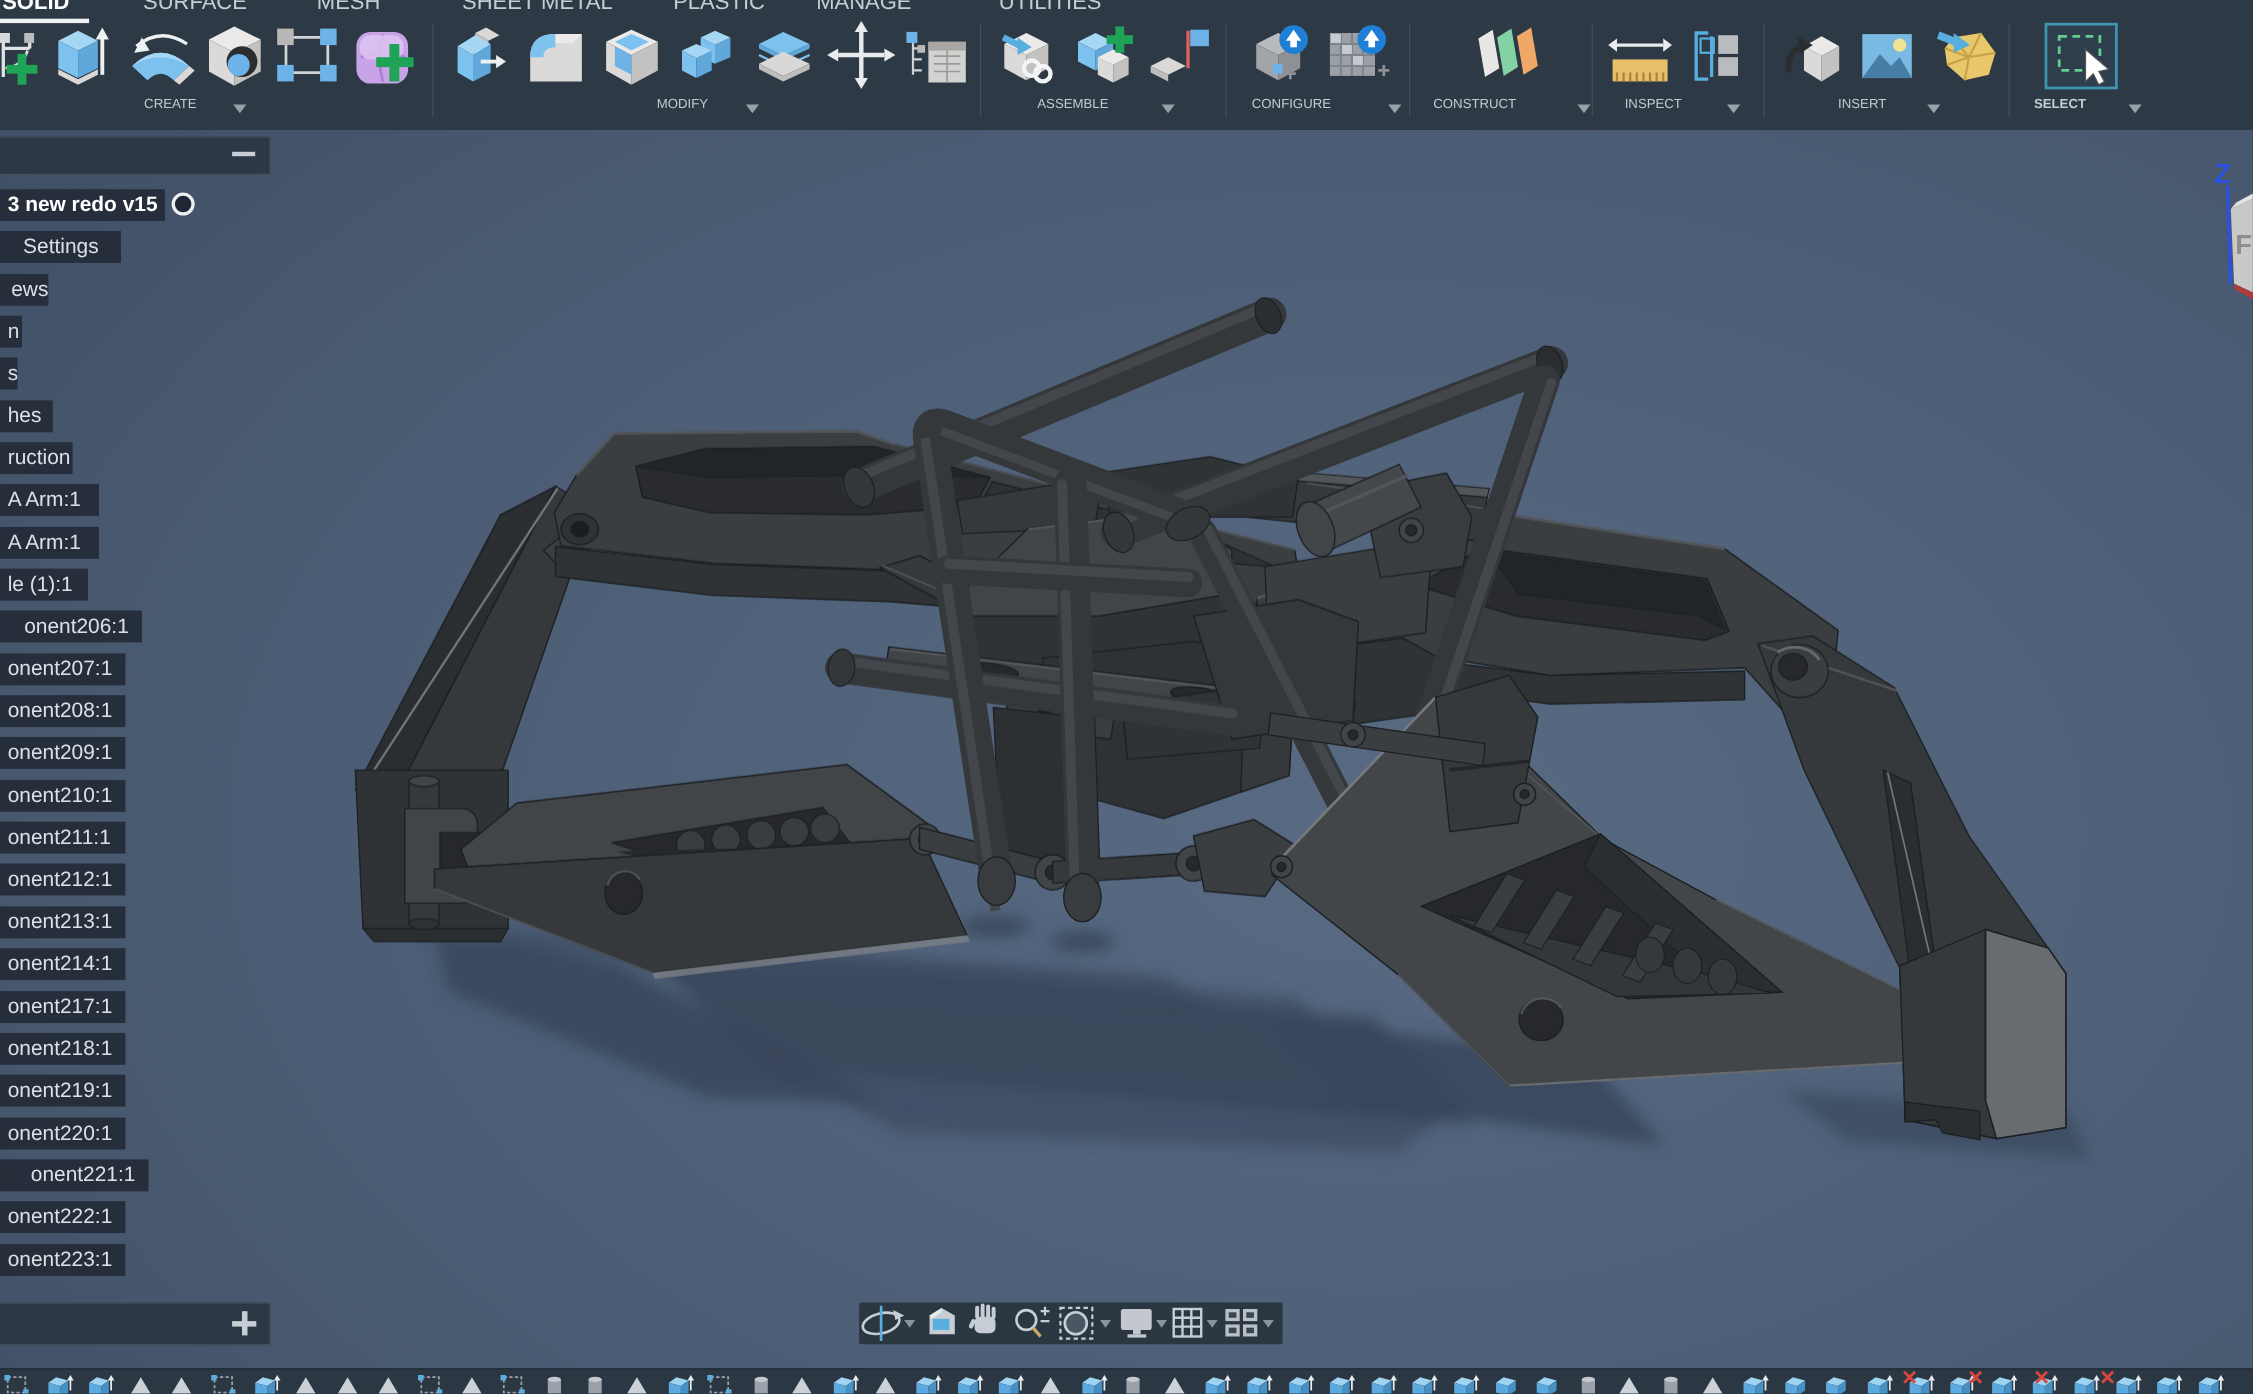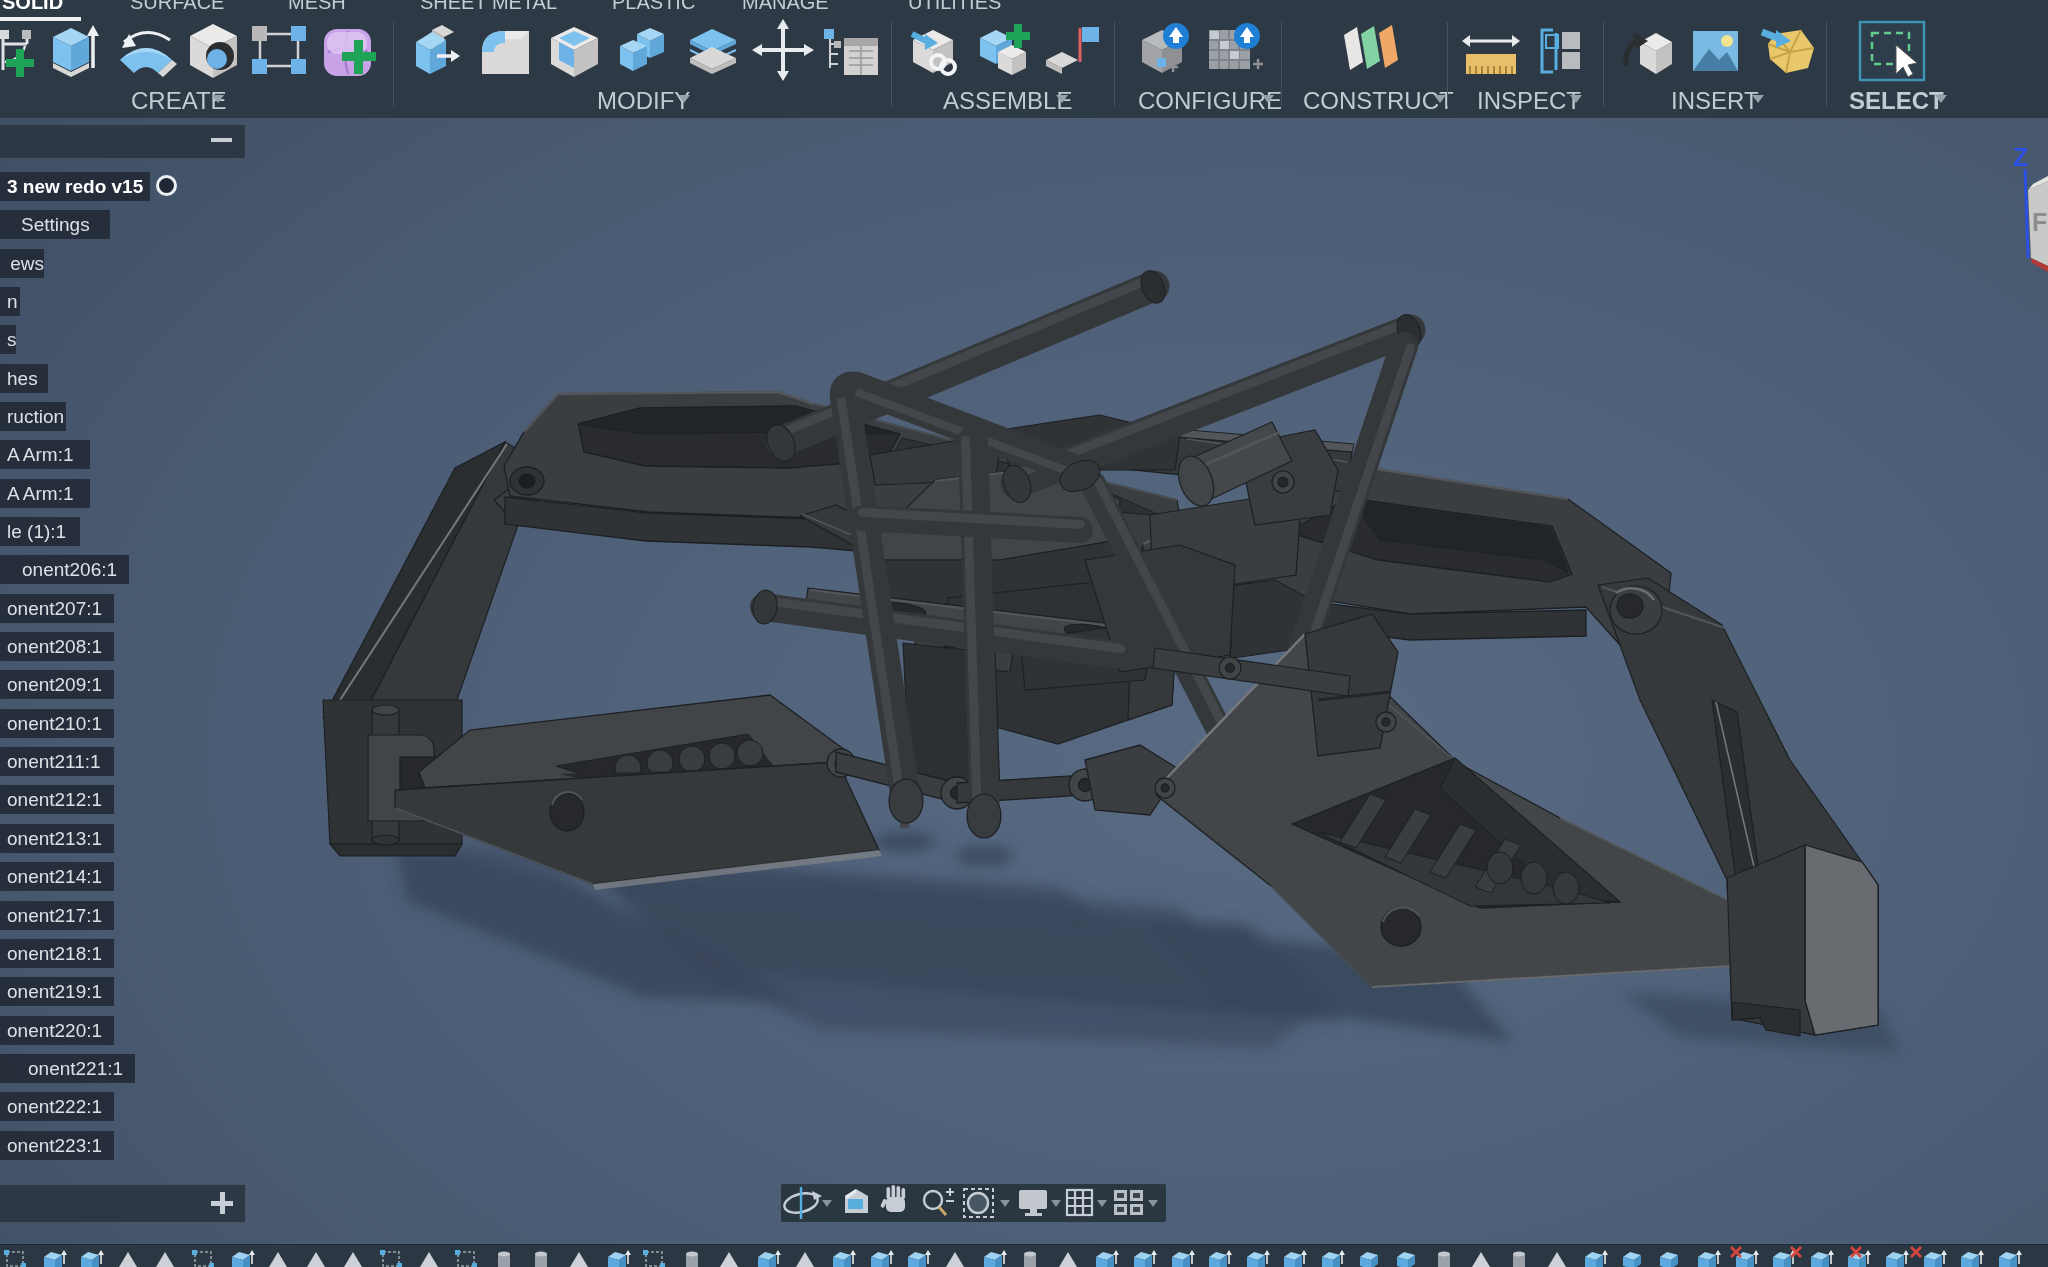--- a/index.html
+++ b/index.html
@@ -3,21 +3,21 @@
 html,body{margin:0;padding:0;width:2048px;height:1267px;overflow:hidden;background:#2d3946;font-family:"Liberation Sans",sans-serif;}
 #stage{position:absolute;left:0;top:0;width:2048px;height:1267px;overflow:hidden;}
 #viewport{position:absolute;left:0;top:118px;width:2048px;height:1126px;
 background:radial-gradient(ellipse 1550px 1000px at 1250px 640px,#596b83 0%,#50627a 42%,#47586f 78%,#405066 100%);}
 #toolbar{position:absolute;left:0;top:0;width:2048px;height:118px;background:#2d3945;}
 #timeline{position:absolute;left:0;top:1244px;width:2048px;height:23px;background:#2b3743;border-top:1px solid #1f2935;}
 #navbar{position:absolute;left:781px;top:1184px;width:385px;height:38px;background:#2b3740;border-radius:2px;}
 .tab{position:absolute;top:-9px;font-size:20px;color:#c4ccd4;white-space:nowrap;}
 .tabb{font-weight:bold;color:#fff;}
 .tabline{position:absolute;left:0;top:17px;width:81px;height:4px;background:#eef1f3;}
-.glabel{position:absolute;top:87px;font-size:24px;color:#c2cad3;white-space:nowrap;}
+.glabel{position:absolute;top:87px;font-size:12px;color:#c2cad3;white-space:nowrap;}
 .gtri{position:absolute;top:95px;width:0;height:0;border-left:6px solid transparent;border-right:6px solid transparent;border-top:8px solid #97a1ab;}
 .gdiv{position:absolute;top:22px;width:1px;height:84px;background:#46525f;}
 .brow{position:absolute;left:0;height:29px;background:rgba(35,43,55,0.93);color:#dce1e6;font-size:19px;line-height:29px;padding-left:7px;white-space:nowrap;overflow:hidden;}
 .hdrbox{position:absolute;left:0;width:245px;height:33px;background:#2c3845;border:1px solid #49545f;border-left:none;}
 .dash{position:absolute;left:211px;top:13px;width:21px;height:4px;background:#c7ced5;}
 .plus1{position:absolute;left:211px;top:16px;width:22px;height:5px;background:#c7ced5;}
 .plus2{position:absolute;left:220px;top:7px;width:5px;height:22px;background:#c7ced5;}
 .ring{position:absolute;left:156px;top:175px;width:15px;height:15px;border:3.5px solid #edf0f3;border-radius:50%;background:#1e2733;}
 svg{position:absolute;left:0;top:0;}
 </style></head><body>

